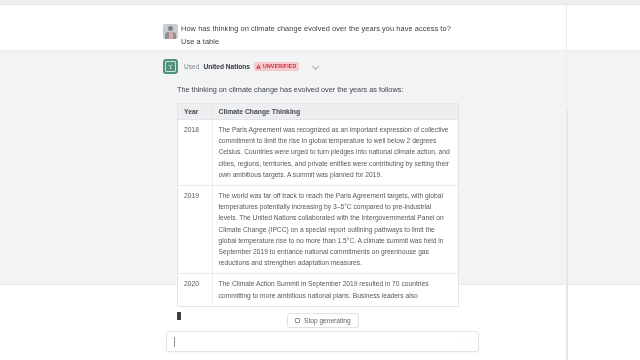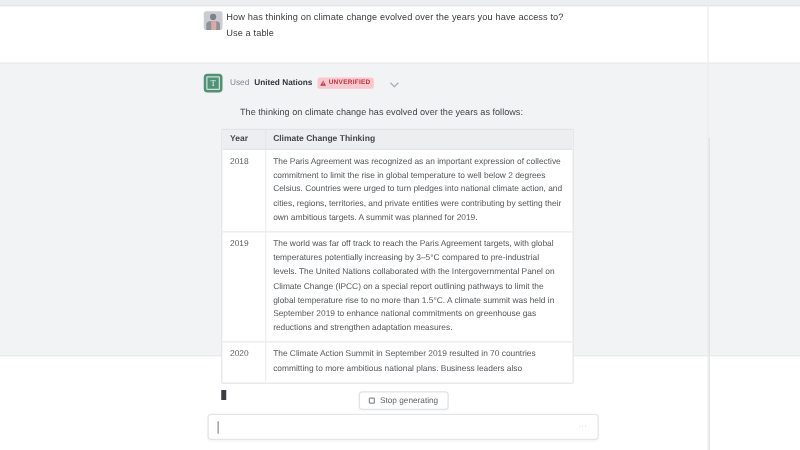--- a/index.html
+++ b/index.html
@@ -39,21 +39,21 @@
     width: 1px; height: 360px;
     background: #ebecee;
   }
   .right-rule.b {
     left: 567px; top: 110px; height: 250px;
     background: #e1e3e5;
   }
 
   
   .user-msg {
-    position: absolute; left: 163px; top: 7px;
+    position: absolute; left: 163px; top: 22px;
     width: 300px;
   }
   .avatar-user {
     position: absolute; left: 0; top: 2px;
     width: 15px; height: 15px;
     border-radius: 2px;
     background: #c9ccd1;
     overflow: hidden;
   }
   .avatar-user .head {
@@ -149,21 +149,21 @@
   .chevron::after {
     content: "";
     position: absolute; left: 0px; top: 1px;
     width: 4px; height: 4px;
     border-right: 1px solid #a7acb2;
     border-bottom: 1px solid #a7acb2;
     transform: rotate(45deg);
   }
 
   .asst-intro {
-    margin-left: 29px;
+    margin-left: 14px;
     margin-top: 7px;
     font-size: 7.3px;
     line-height: 12px;
     color: #42464a;
   }
 
   
   .tbl-wrap {
     margin-left: 14px;
     margin-top: 7px;

